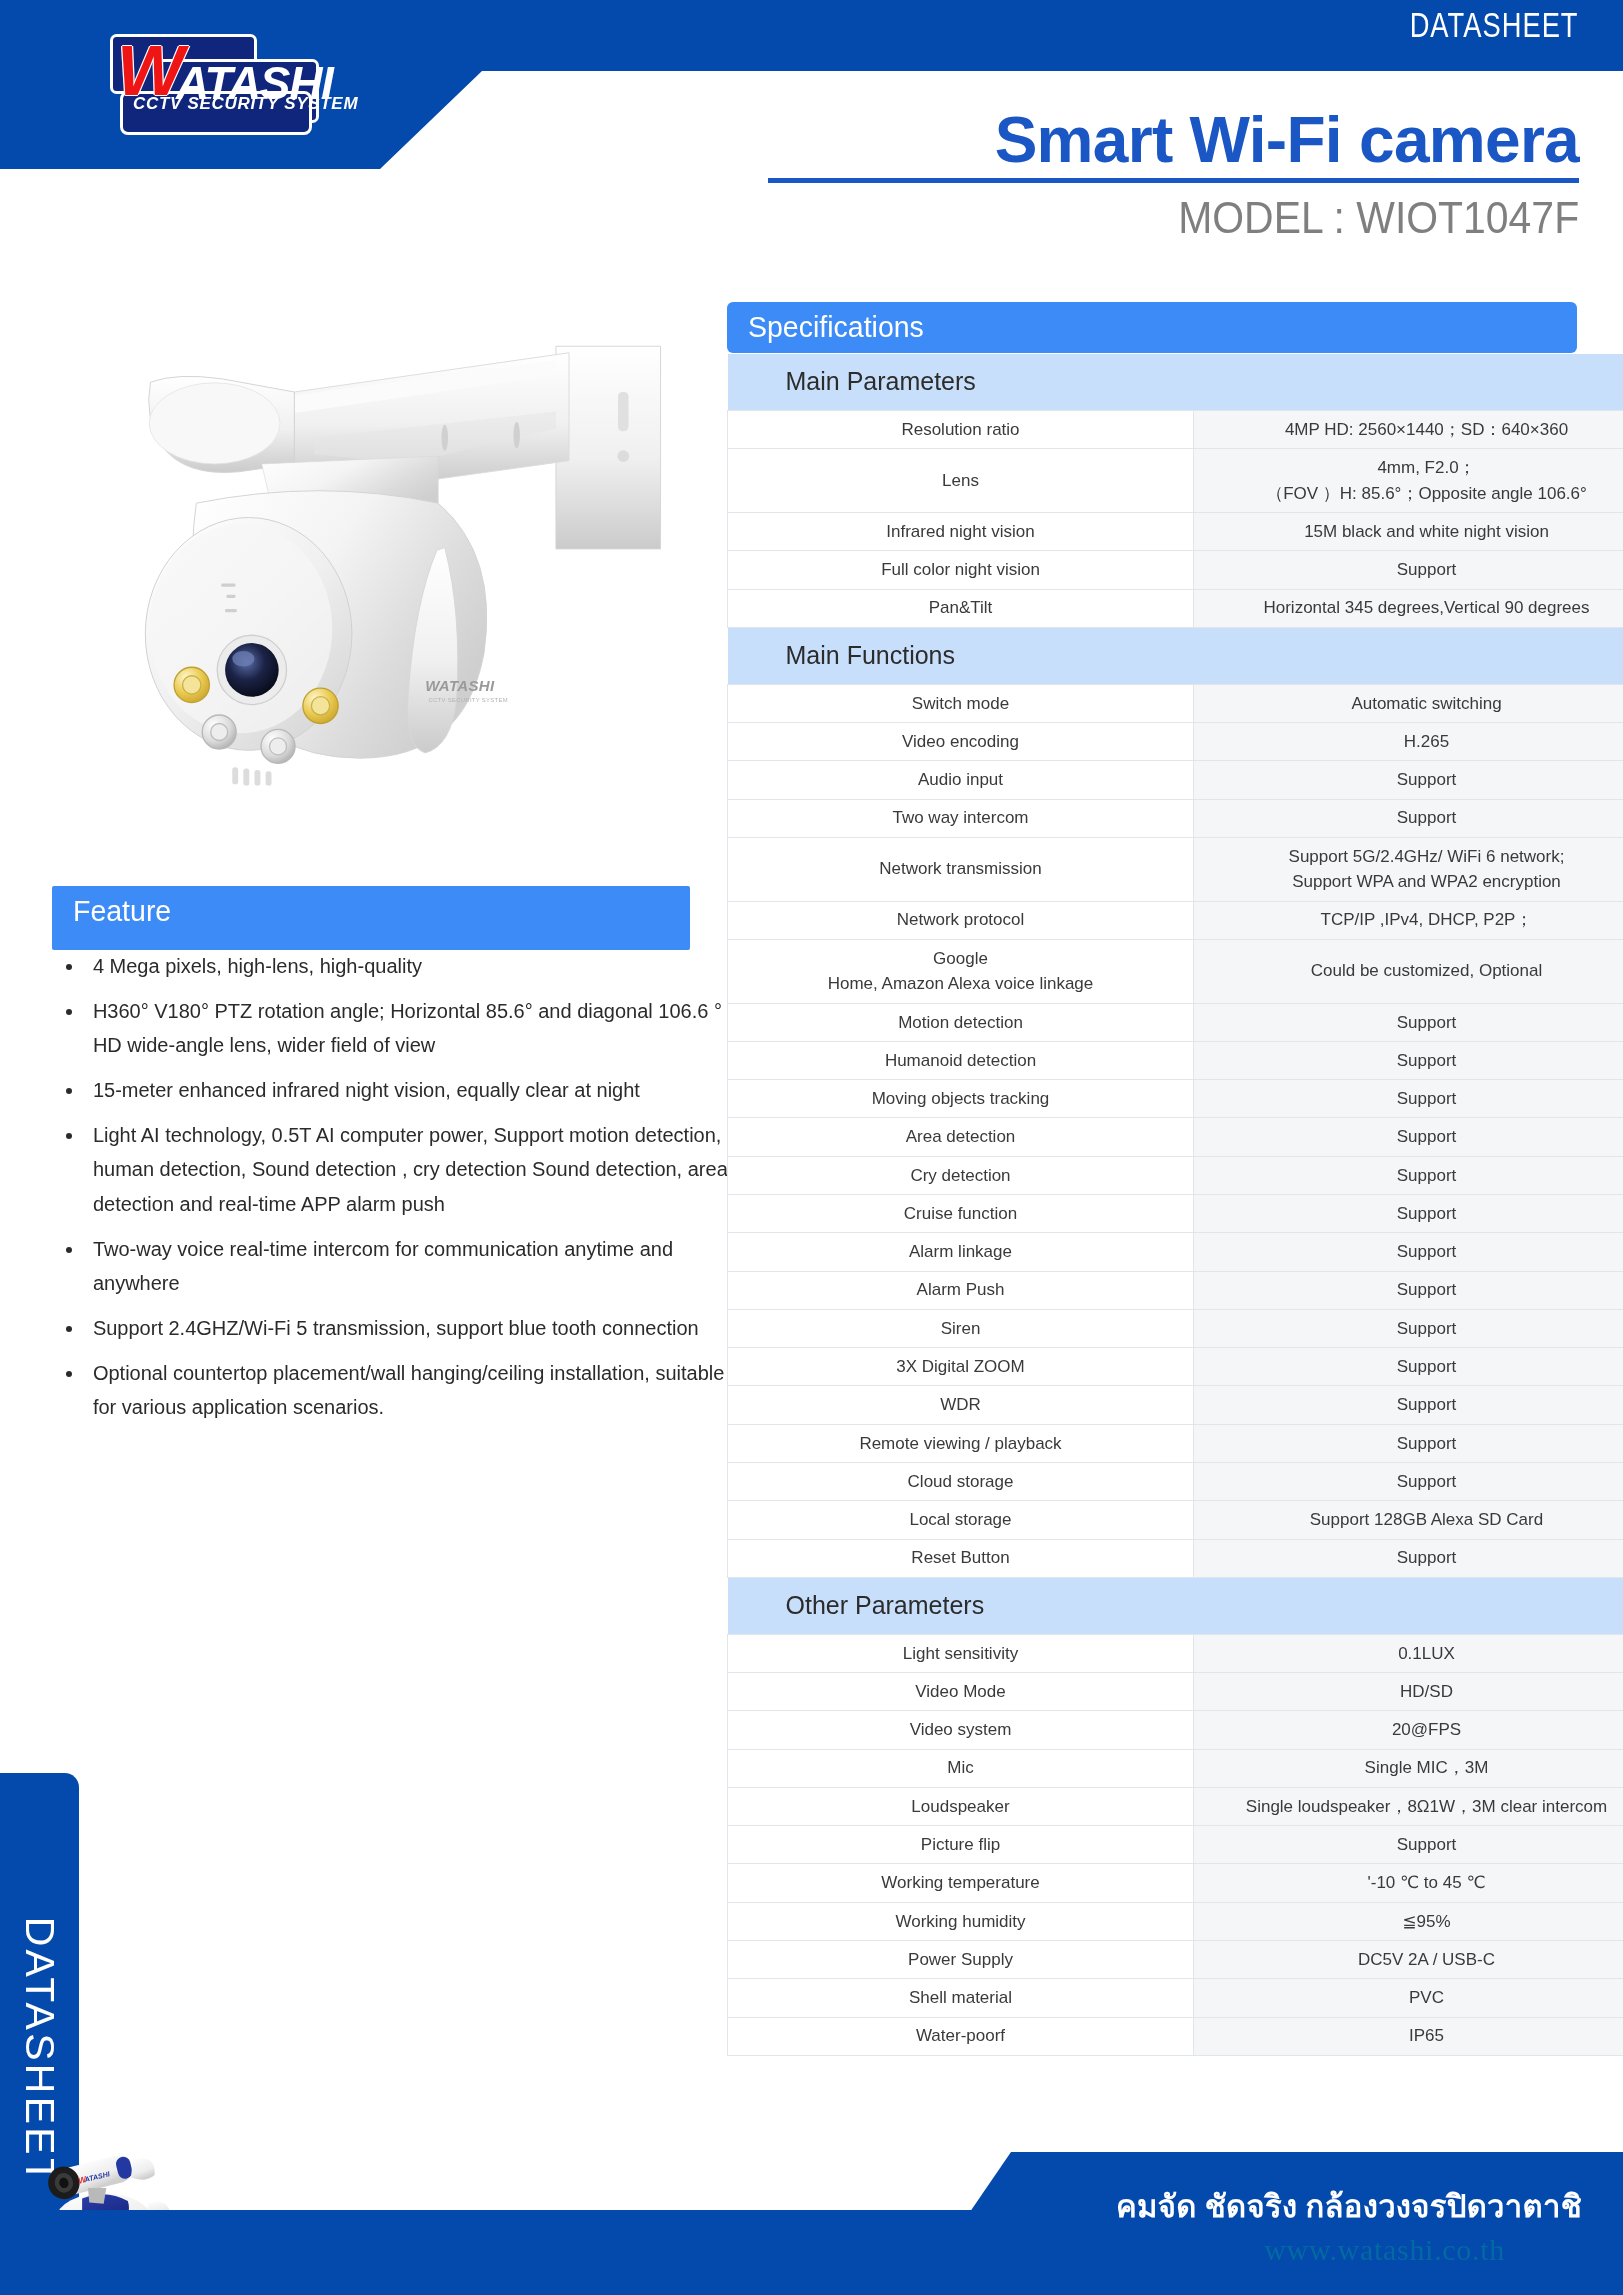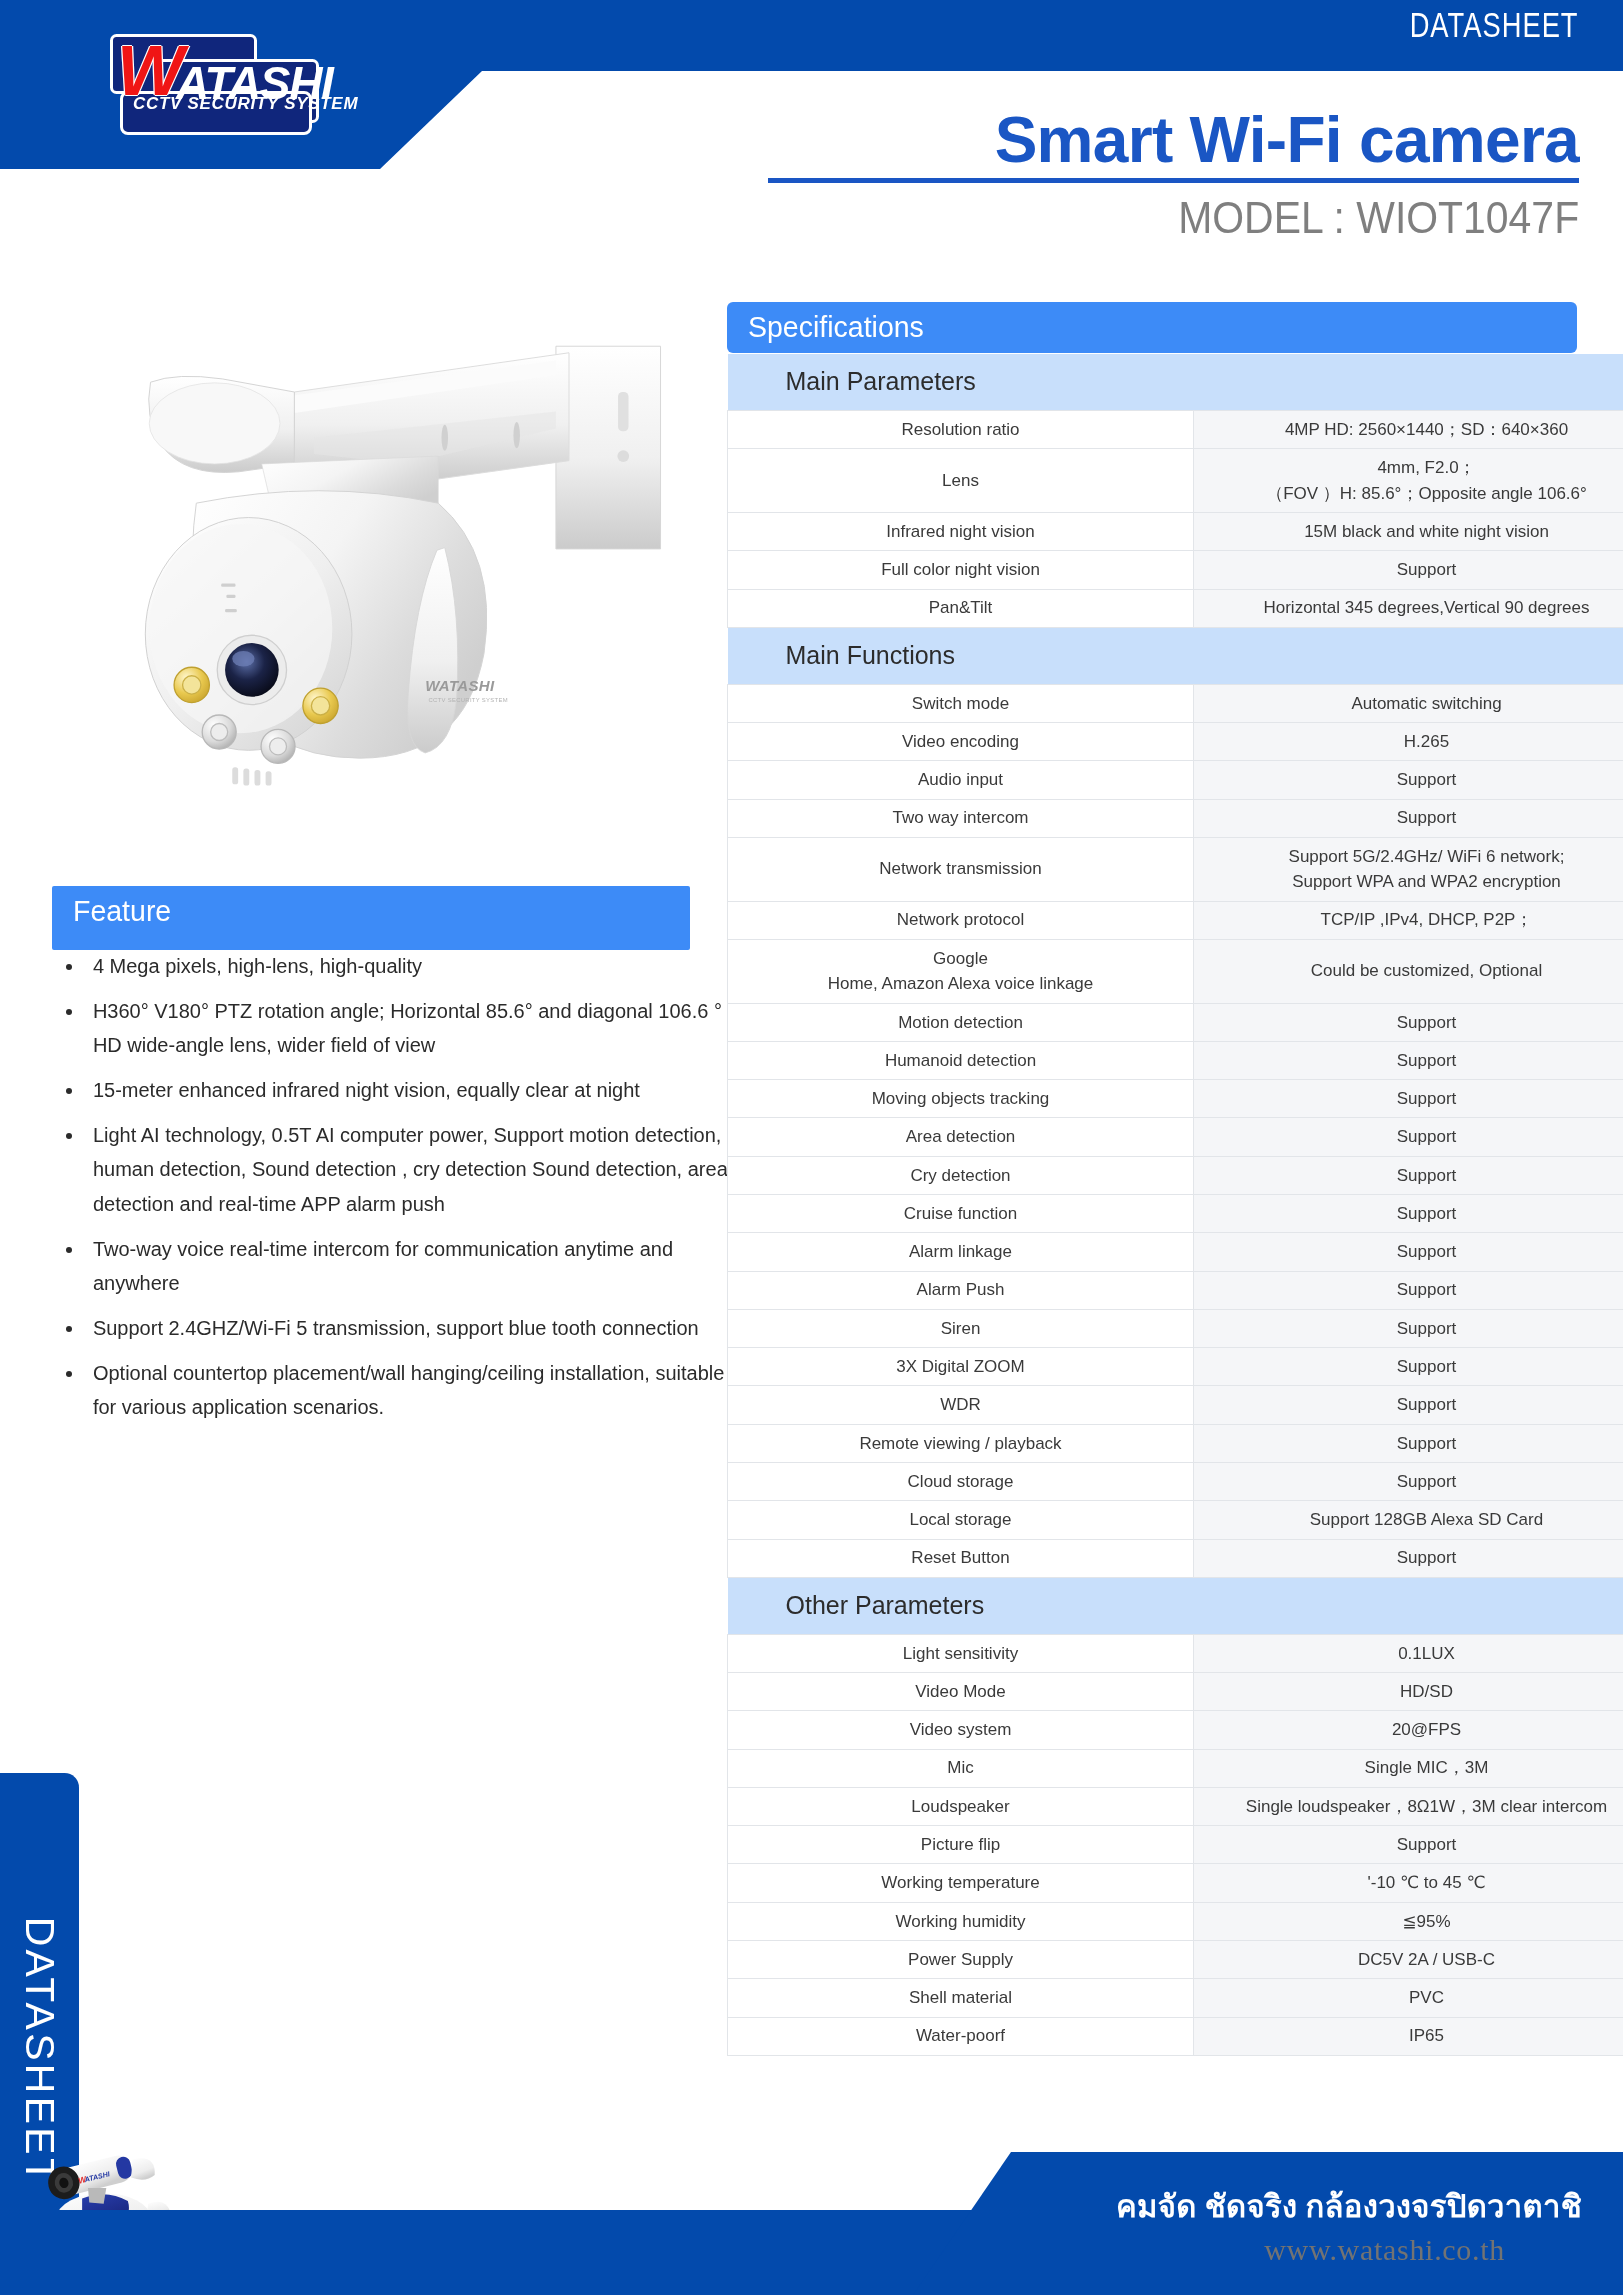--- a/index.html
+++ b/index.html
@@ -94,21 +94,21 @@
   }
   .footer-right{
     position:absolute;right:0;top:0;width:710px;height:143px;background:#034AAC;
     clip-path:polygon(98px 0, 710px 0, 710px 143px, 0 143px);
   }
   .footer-tag{
     position:absolute;right:41px;top:29px;color:#ffffff;font-size:31px;font-weight:700;
     white-space:nowrap;letter-spacing:0.3px;
   }
   .footer-url{
-    position:absolute;right:118px;top:81px;color:#737373;font-size:30px;font-weight:400;
+    position:absolute;right:118px;top:81px;color:#0369a1;font-size:30px;font-weight:400;
     white-space:nowrap;letter-spacing:0.7px;
   }
   
   .spec-wrap{position:absolute;left:727px;top:302px;width:850px;}
   .spec-head{
     width:850px;height:51px;background:#3D8BF7;border-radius:6px;position:relative;
   }
   .spec-head span{
     position:absolute;left:21px;top:7.9px;color:#ffffff;font-size:30px;font-weight:400;
     transform:scaleX(0.95);transform-origin:left top;

